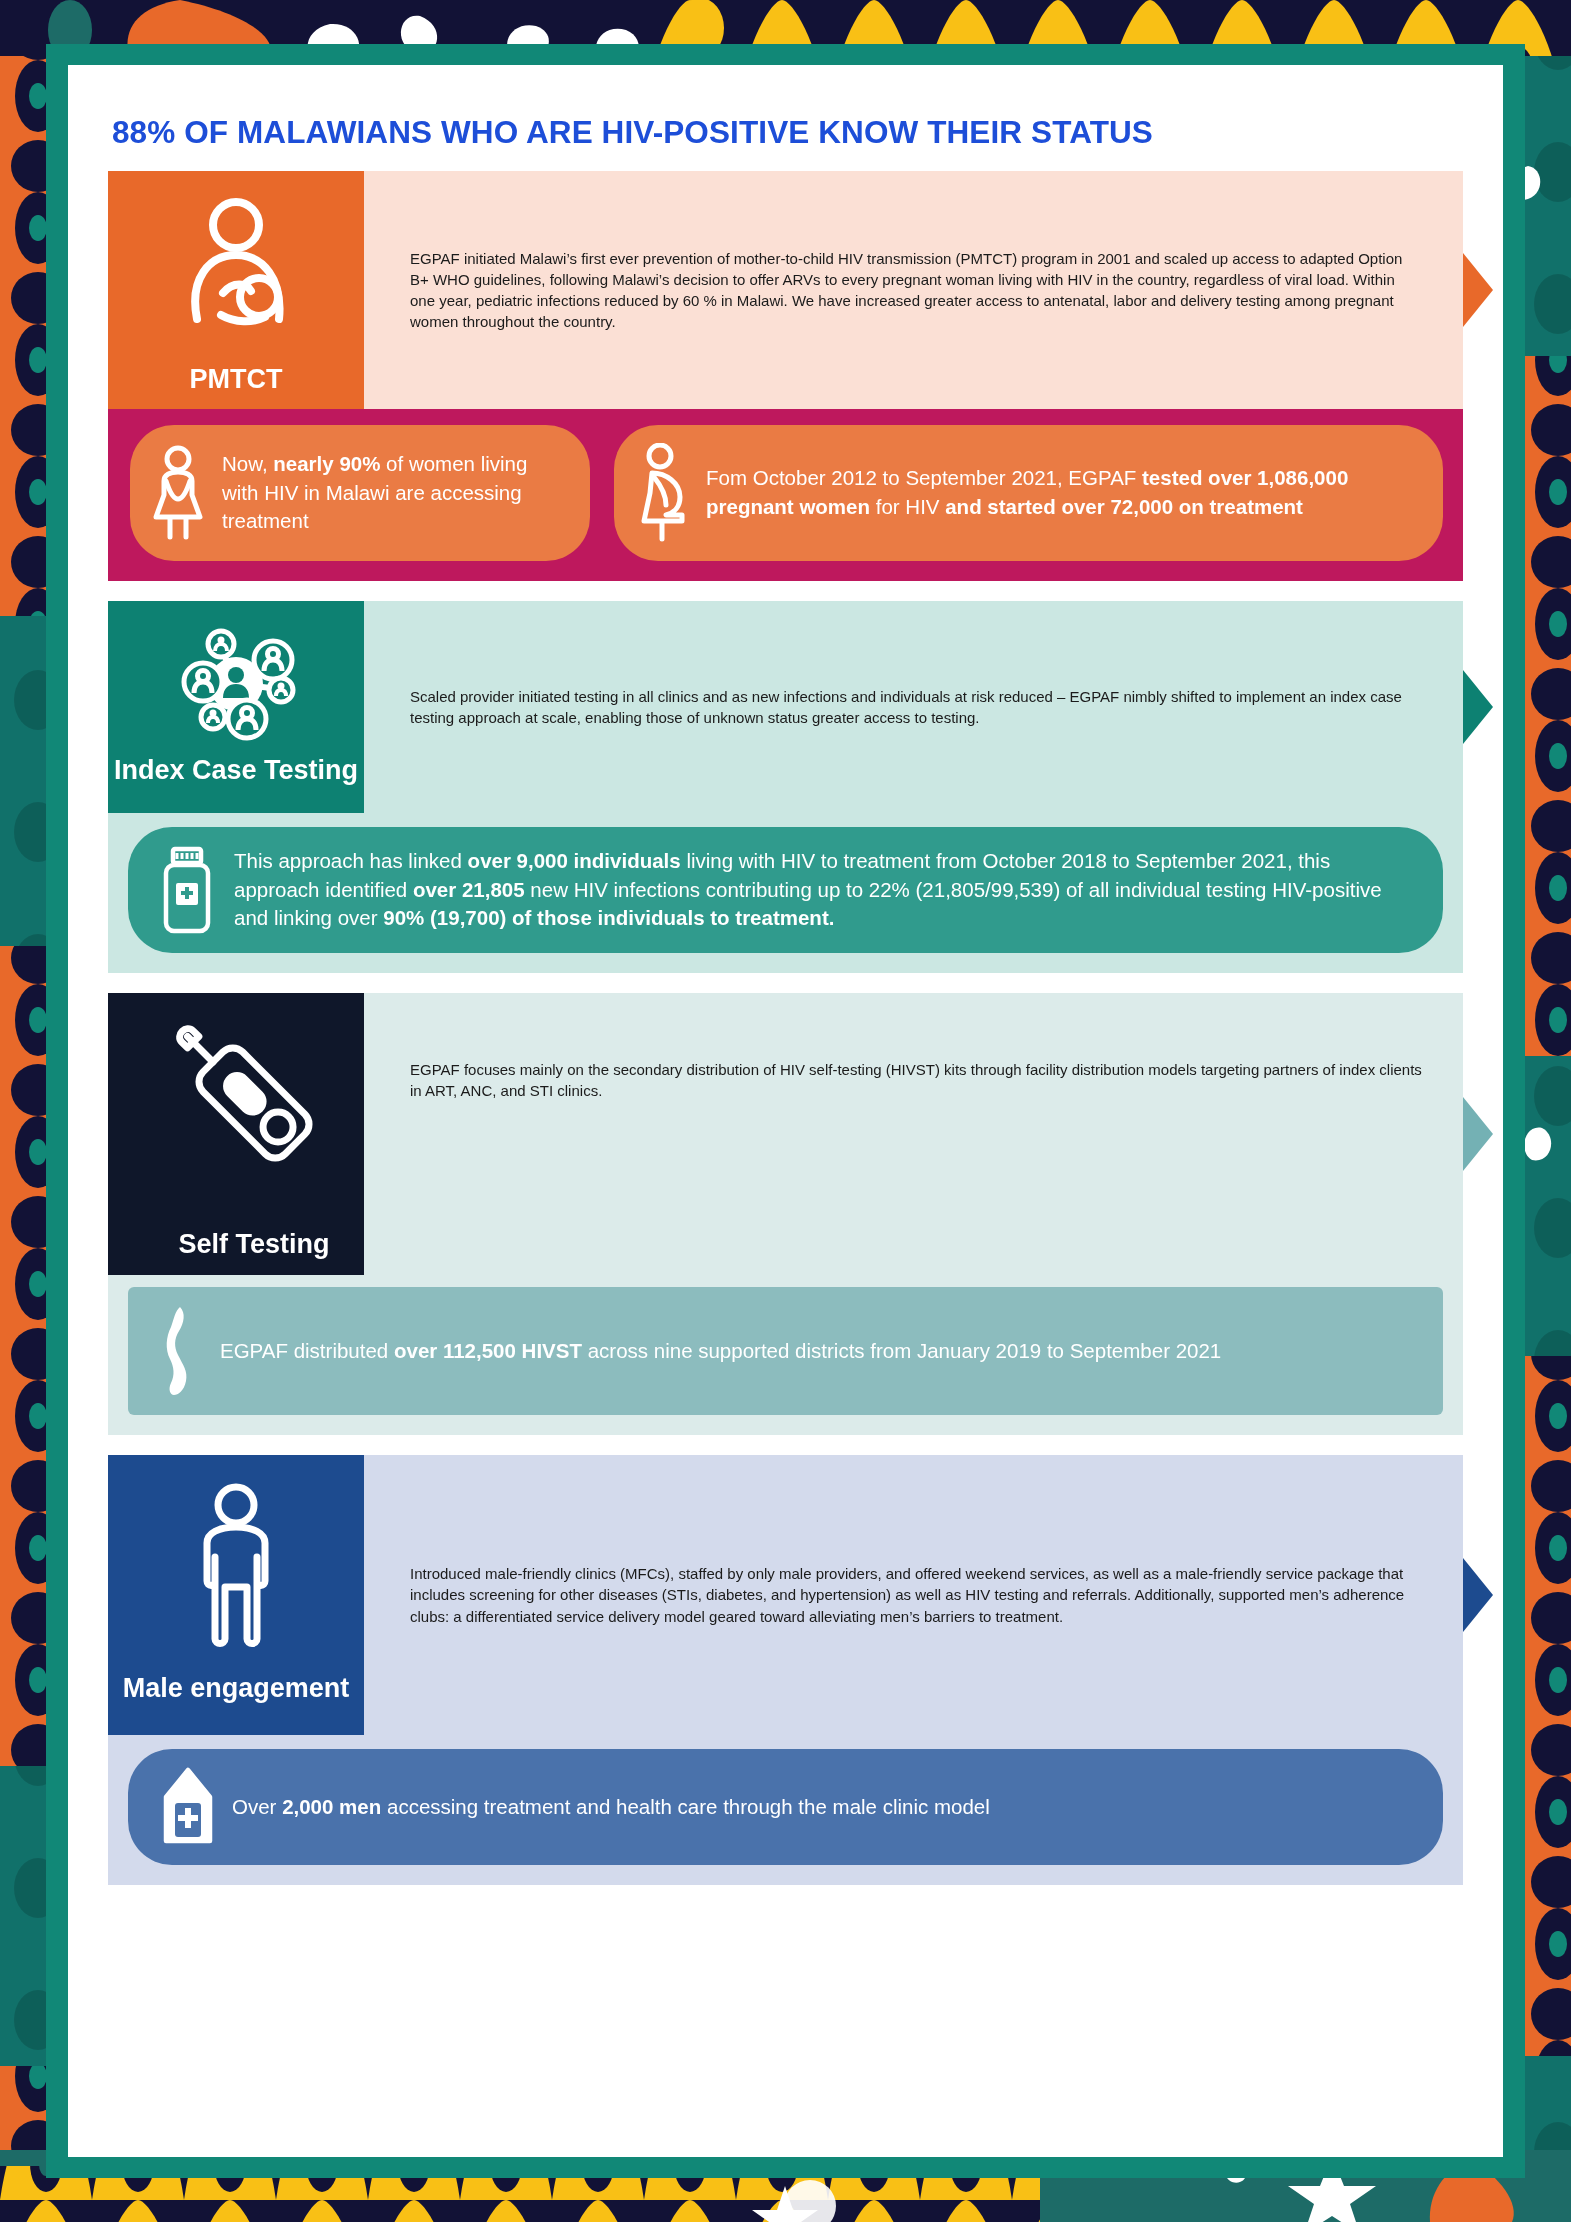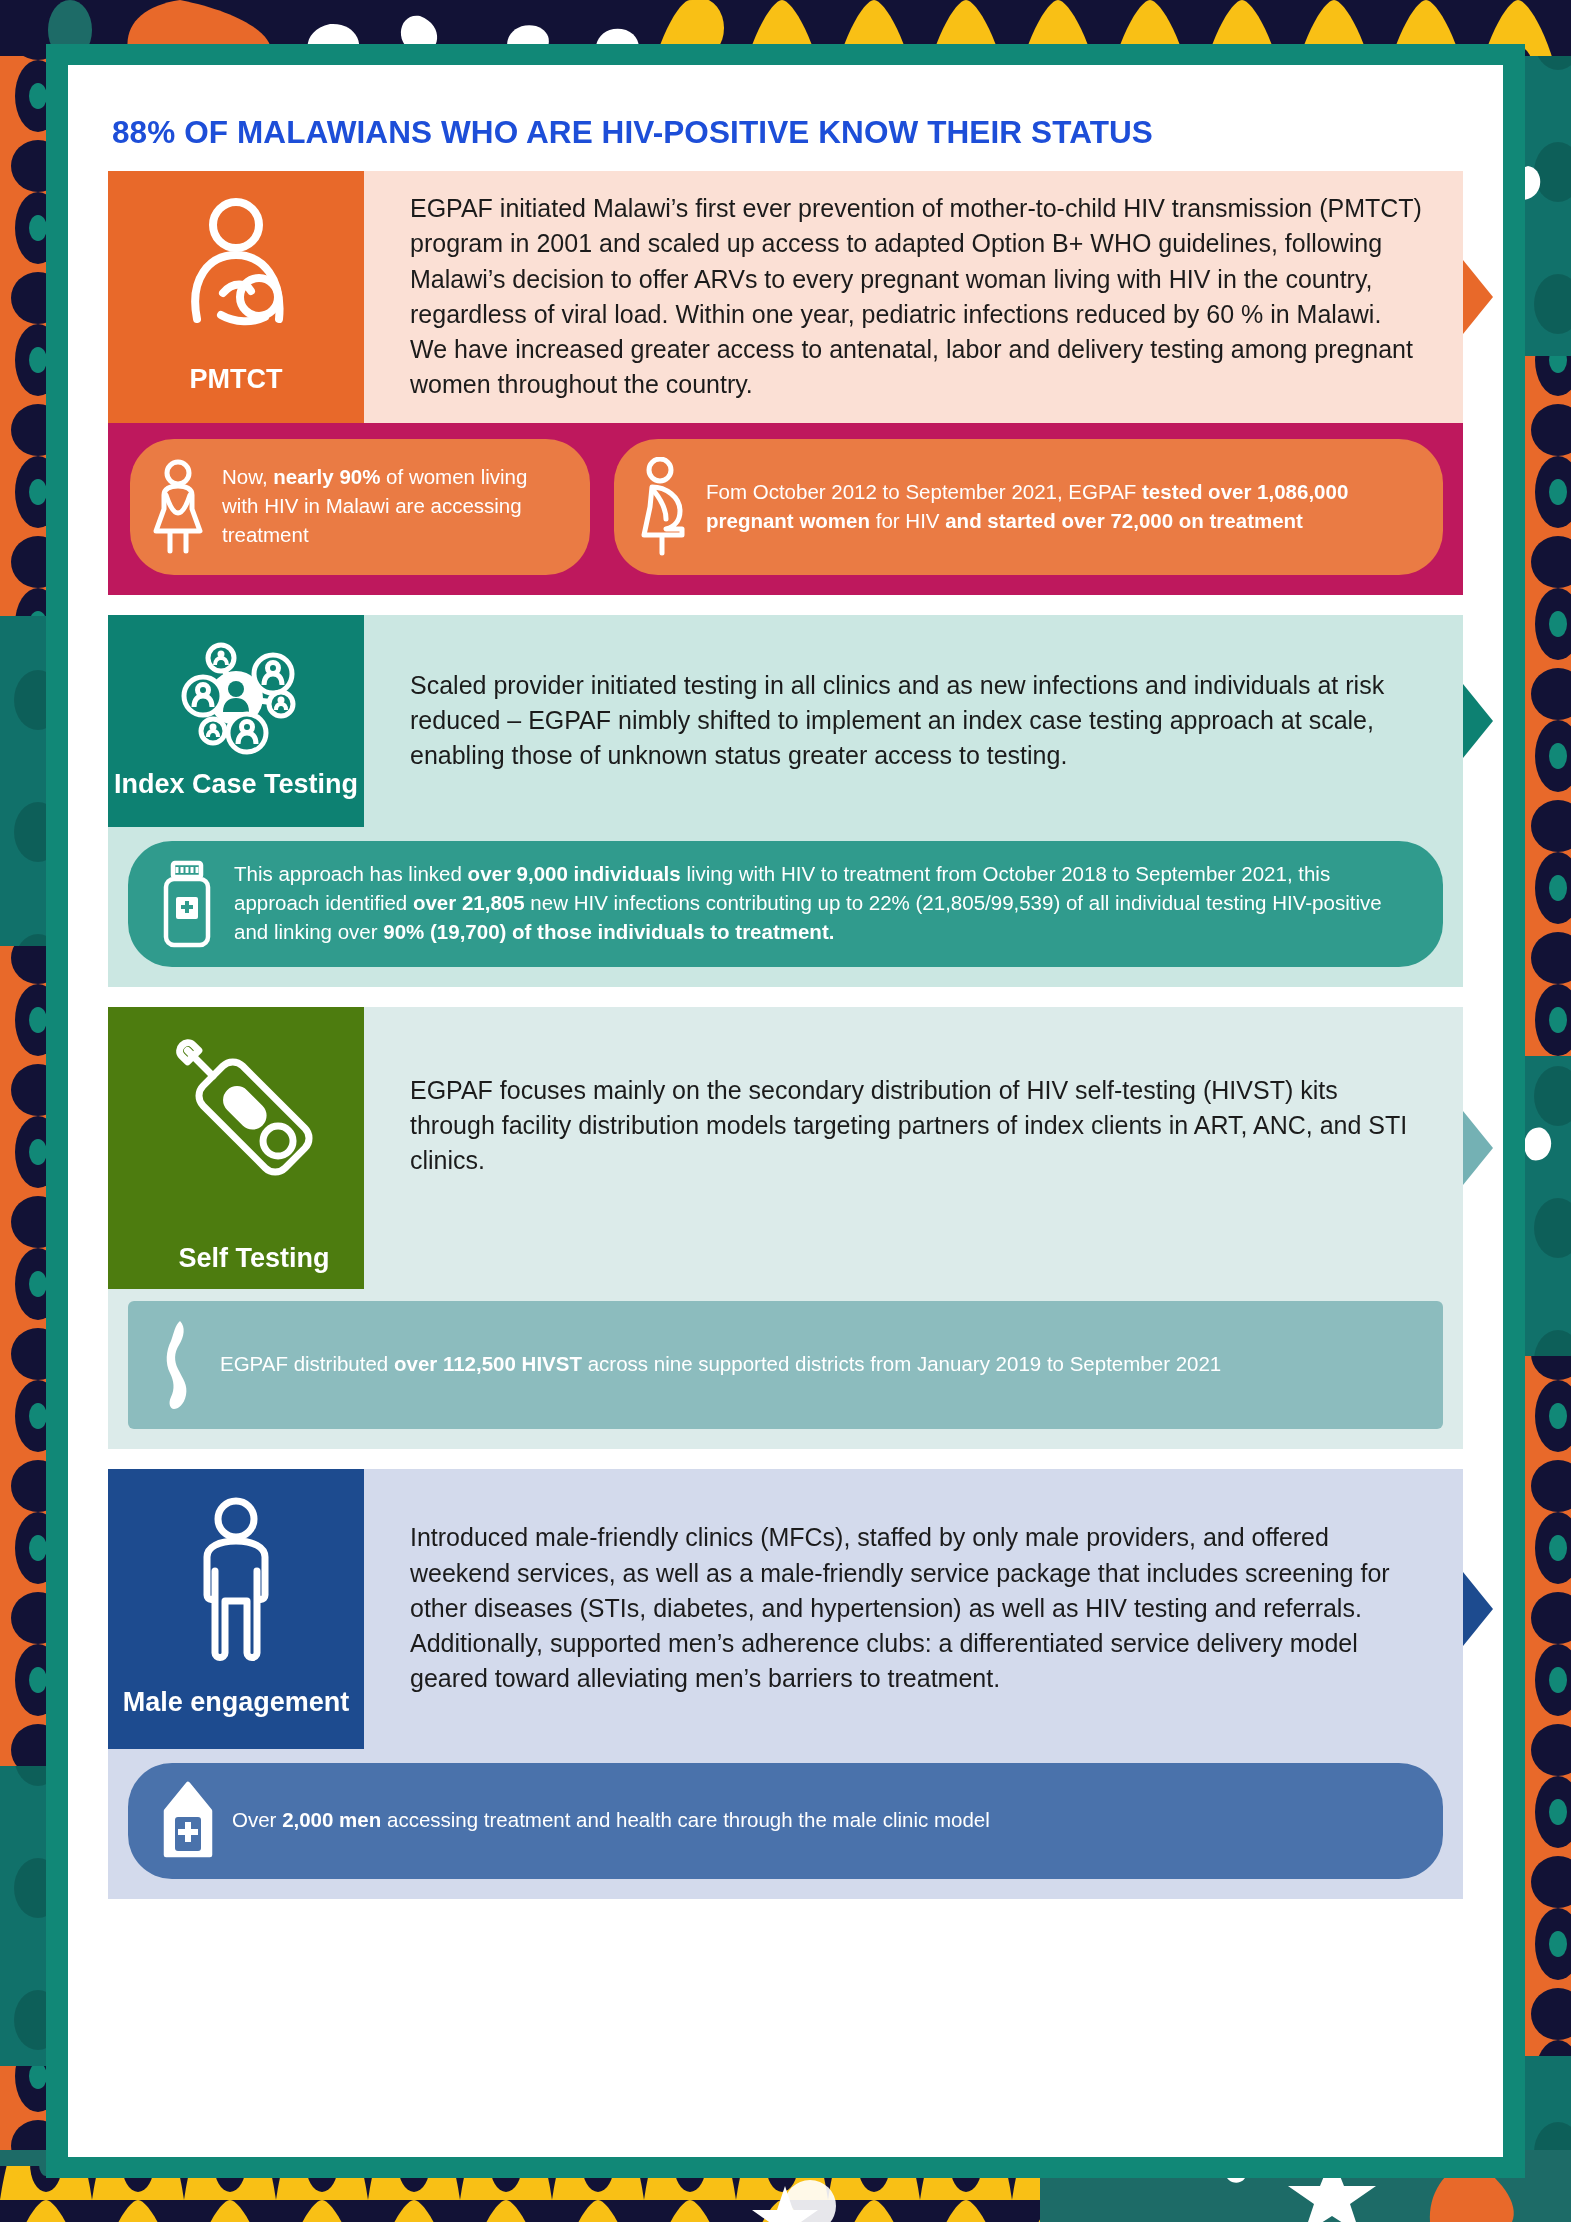--- a/index.html
+++ b/index.html
@@ -75,21 +75,21 @@
     width: 30px; height: 74px;
     z-index: 3;
   }
   .panel {
     flex: 1 1 auto;
     display: flex;
     align-items: center;
     padding: 20px 40px 20px 46px;
   }
   .panel p {
-    font-size: 25px;
+    font-size: 15px;
     line-height: 1.41;
     color: #1b1b1b;
   }
 
   
   .pill-row { display: flex; gap: 24px; padding: 0 0 0 0; }
   .pill {
     border-radius: 44px;
     display: flex;
     align-items: center;
@@ -106,21 +106,21 @@
   .sec-pmtct .tile { background: #e8692a; }
   .sec-pmtct .pillwrap { background: #be185d; padding: 16px 20px 20px 22px; }
   .sec-pmtct .pill { background: #ea7b44; }
 
   .sec-index .section-body { background: #cbe7e2; }
   .sec-index .tile { background: #0d8172; }
   .sec-index .pillwrap { background: #cbe7e2; padding: 14px 20px 20px 20px; }
   .sec-index .pill { background: #309b8d; }
 
   .sec-self .section-body { background: #dcebea; }
-  .sec-self .tile { background: #4d7c0f; padding-left: 36px; }
+  .sec-self .tile { background: #0f172a; padding-left: 36px; }
   .sec-self .pillwrap { background: #dcebea; padding: 12px 20px 20px 20px; }
   .sec-self .pill { background: #8cbcbe; border-radius: 6px; }
 
   .sec-male .section-body { background: #d3daec; }
   .sec-male .tile { background: #1d4b8f; }
   .sec-male .pillwrap { background: #d3daec; padding: 14px 20px 20px 20px; }
   .sec-male .pill { background: #4a72ab; }
 
   .sec-pmtct .tile { min-height: 238px; gap: 27px; }
   .sec-index .tile { min-height: 212px; }

